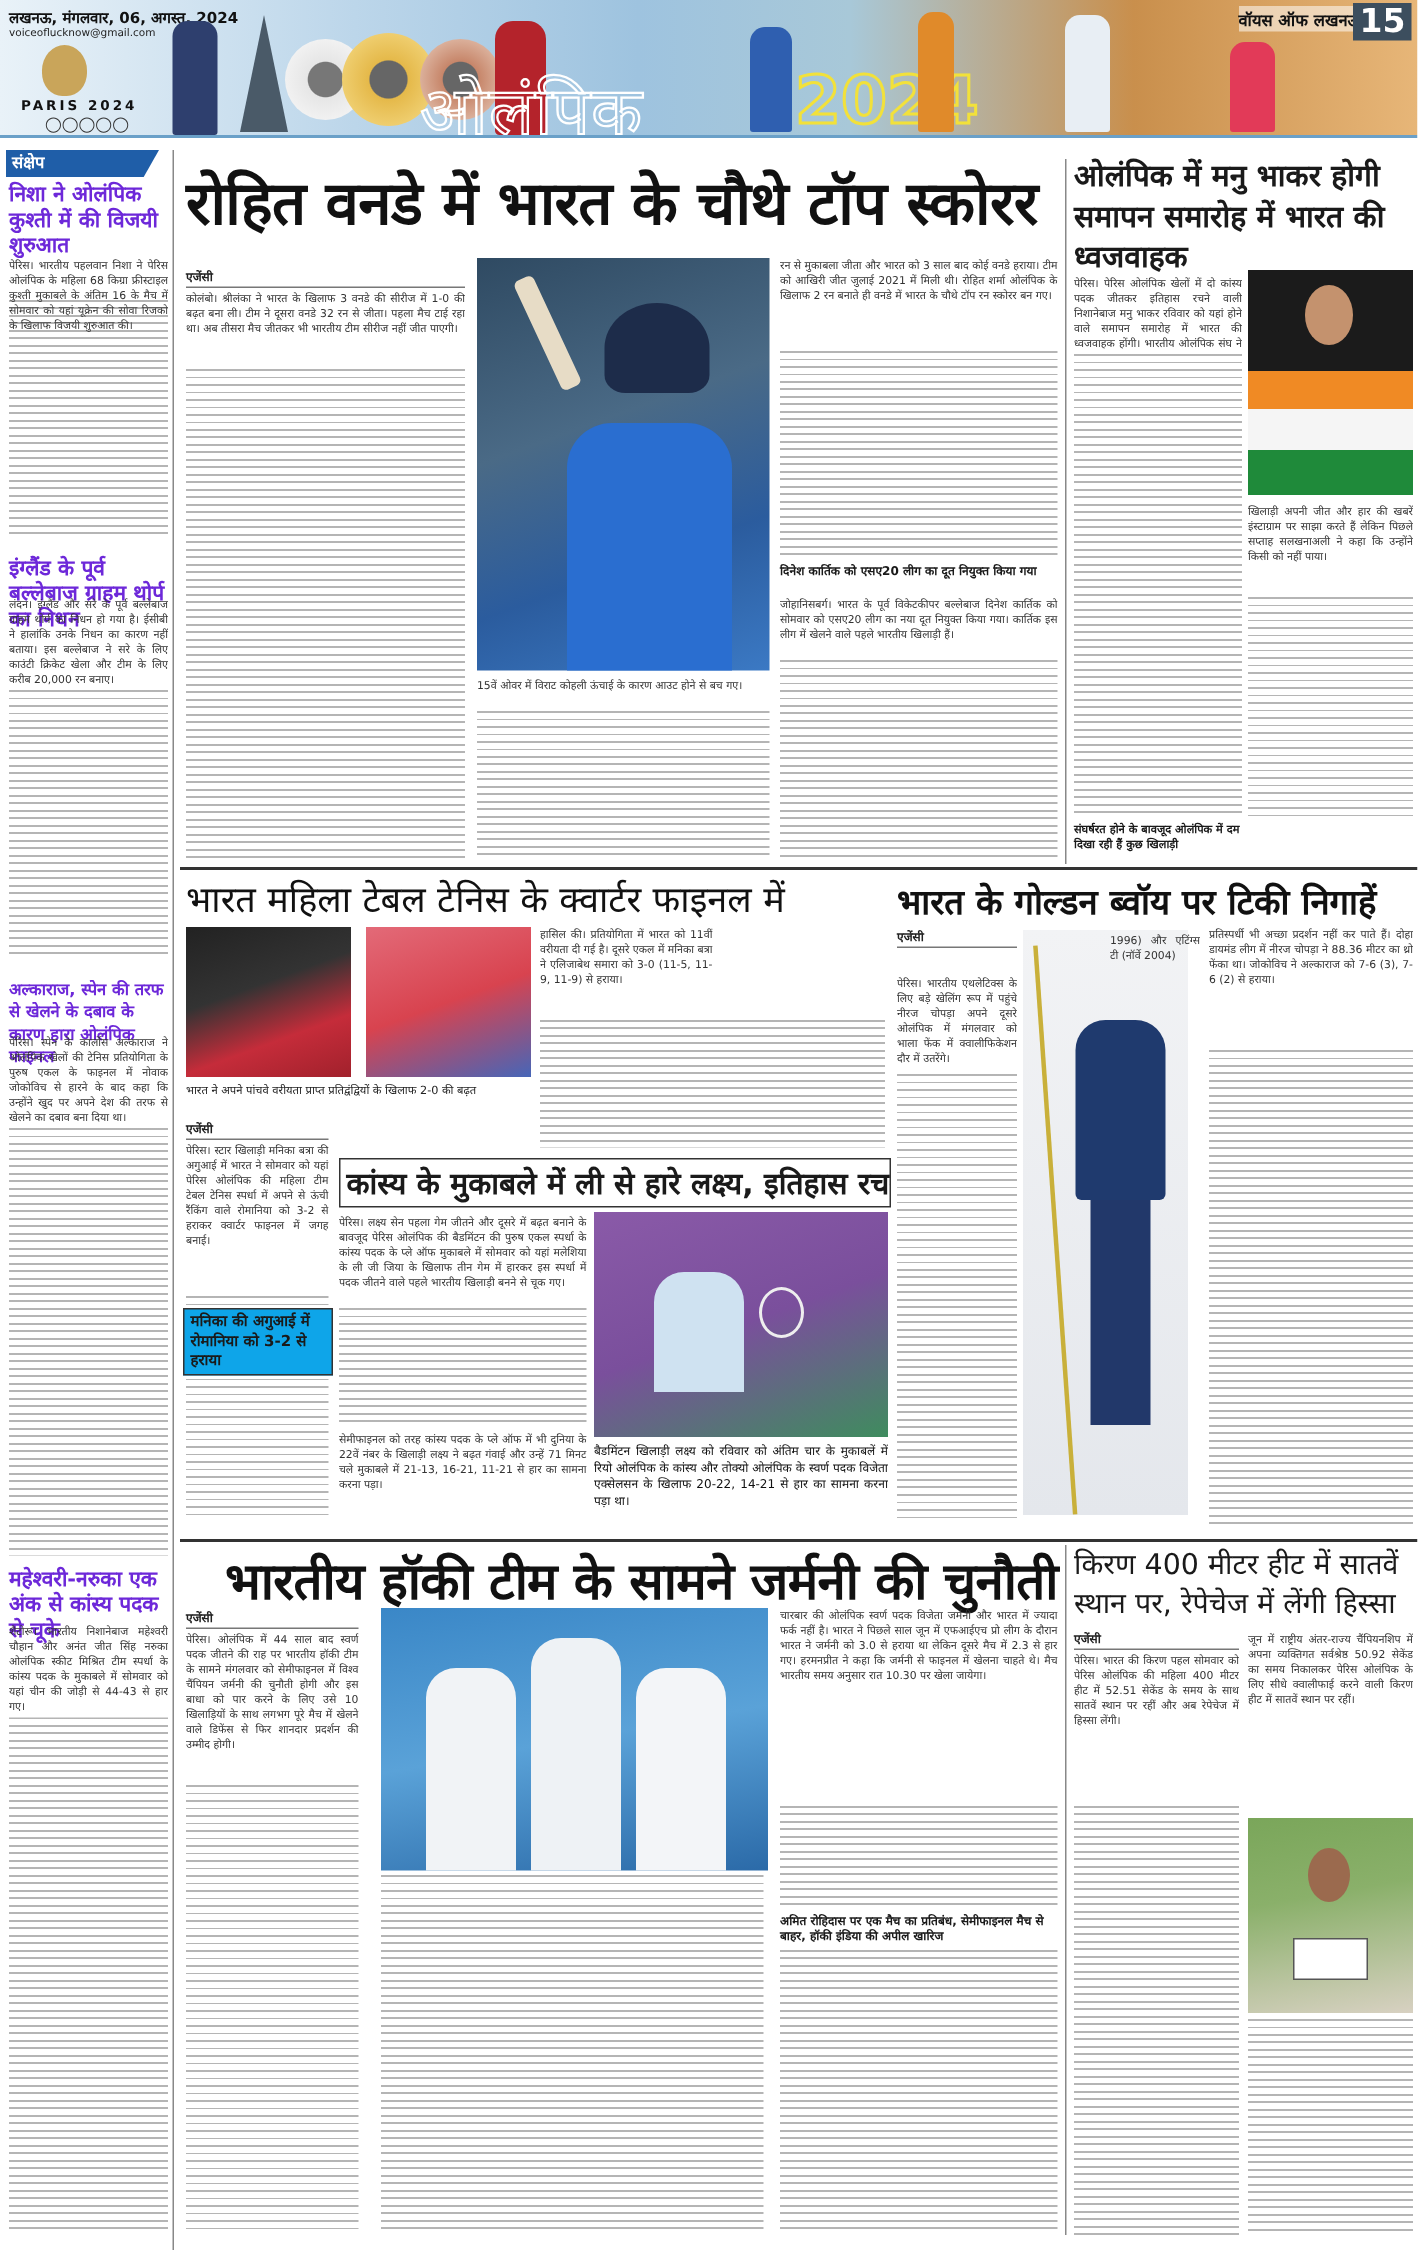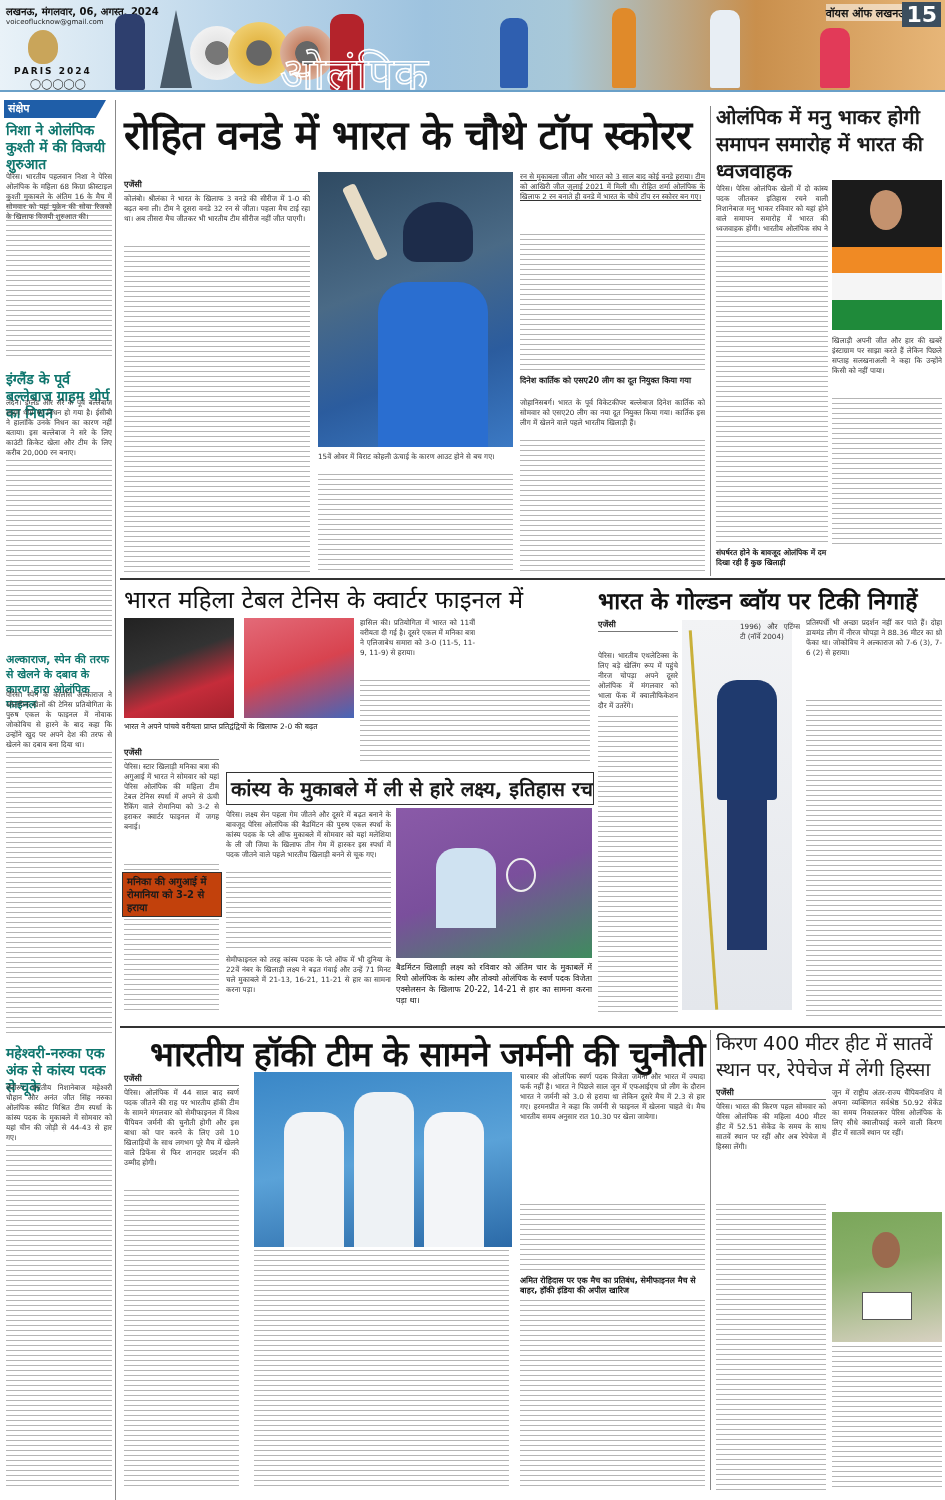--- a/index.html
+++ b/index.html
@@ -12,21 +12,21 @@
   .banner .paris { left: 14px; top: 66px; font-size: 9px; font-weight: bold; letter-spacing: 2px; color: #111; }
   .banner .rings { left: 30px; top: 78px; font-size: 10px; color: #333; }
   .banner .title-hi { left: 280px; top: 42px; font-size: 44px; font-weight: normal; color: transparent; -webkit-text-stroke: 1.5px #fff; letter-spacing: 1px; }
   .banner .title-year { left: 530px; top: 42px; font-size: 44px; font-weight: bold; color: transparent; -webkit-text-stroke: 2px #f2e13a; }
   .banner .medal { width: 54px; height: 54px; border-radius: 50%; top: 26px; }
   .banner .paper-name { right: 38px; top: 4px; font-size: 11px; font-weight: bold; color: #111; background: #fff8; padding: 1px 0; }
   .banner .page-no { right: 4px; top: 2px; font-size: 22px; font-weight: bold; color: #fff; background: #3c4e5e; padding: 0 4px; }
   .figure { background: #6d8aa0; }
   .col-left { left: 0; top: 100px; width: 116px; height: 1400px; border-right: 1px solid #888; }
   .sanshep { left: 4px; top: 100px; width: 102px; height: 18px; background: #1f5ea8; color: #fff; font-size: 11px; font-weight: bold; padding-left: 4px; clip-path: polygon(0 0, 100% 0, 90% 100%, 0 100%); }
-  .brief-head { font-size: 14px; font-weight: bold; line-height: 17px; color: #0f766e; }
+  .brief-head { font-size: 14px; font-weight: bold; line-height: 17px; color: #6d28d9; }
   .body-text { font-size: 7.2px; line-height: 10px; color: #333; text-align: justify; overflow: hidden; }
   .filler { background: repeating-linear-gradient(180deg, #5a5a5a 0px, #5a5a5a 1.3px, transparent 1.3px, transparent 5px); opacity: .45; }
   .headline-big { font-size: 40px; font-weight: bold; color: #111; white-space: nowrap; letter-spacing: -0.5px; }
   .headline-med { font-size: 24px; font-weight: bold; color: #111; white-space: nowrap; }
   .byline { font-size: 8px; font-weight: bold; color: #222; border-bottom: 1px solid #777; padding-bottom: 2px; }
   .caption { font-size: 7.5px; line-height: 10px; color: #222; }
   .hr { background: #333; height: 2px; }
   .vr { background: #888; width: 1px; }
   .pullquote { border: 1.5px solid #333; font-size: 10px; font-weight: bold; padding: 2px 4px; line-height: 13px; }
 </style>
@@ -39,20 +39,21 @@
   <div class="abs logo-flame"></div>
   <div class="abs paris">PARIS 2024</div>
   <div class="abs rings">◯◯◯◯◯</div>
   <div class="abs" style="left:115px;top:14px;width:30px;height:76px;background:#2e3f6e;border-radius:10px 10px 2px 2px;"></div>
   <div class="abs" style="left:160px;top:10px;width:0;height:0;border-left:16px solid transparent;border-right:16px solid transparent;border-bottom:78px solid #4a5a68;"></div>
   <div class="abs medal" style="left:190px;background:radial-gradient(circle,#777 30%,#e6e6e6 32%,#fafafa 100%);"></div>
   <div class="abs medal" style="left:228px;width:62px;height:62px;top:22px;background:radial-gradient(circle,#666 28%,#e5b94a 30%,#f6dd8a 100%);"></div>
   <div class="abs medal" style="left:280px;background:radial-gradient(circle,#666 30%,#c7866a 32%,#ead0c0 100%);"></div>
   <div class="abs" style="left:330px;top:14px;width:34px;height:76px;background:#b4232b;border-radius:12px 12px 3px 3px;"></div>
   <div class="abs title-hi">ओलंपिक</div>
+  <div class="abs title-year">2024</div>
   <div class="abs" style="left:500px;top:18px;width:28px;height:70px;background:#2f5fb0;border-radius:10px 10px 2px 2px;"></div>
   <div class="abs" style="left:612px;top:8px;width:24px;height:80px;background:#e08a2a;border-radius:10px 10px 2px 2px;"></div>
   <div class="abs" style="left:710px;top:10px;width:30px;height:78px;background:#e8eef4;border-radius:10px 10px 2px 2px;"></div>
   <div class="abs" style="left:820px;top:28px;width:30px;height:60px;background:#e23a58;border-radius:10px 10px 2px 2px;"></div>
   <div class="abs paper-name">वॉयस ऑफ लखनऊ</div>
   <div class="abs page-no">15</div>
 </div>
 
 <div class="abs col-left"></div>
 <div class="abs sanshep">संक्षेप</div>
@@ -77,21 +78,21 @@
 <div class="abs byline" style="left:124px;top:178px;width:186px;">एजेंसी</div>
 <div class="abs body-text" style="left:124px;top:194px;width:186px;height:50px;">कोलंबो। श्रीलंका ने भारत के खिलाफ 3 वनडे की सीरीज में 1-0 की बढ़त बना ली। टीम ने दूसरा वनडे 32 रन से जीता। पहला मैच टाई रहा था। अब तीसरा मैच जीतकर भी भारतीय टीम सीरीज नहीं जीत पाएगी।</div>
 <div class="abs filler" style="left:124px;top:246px;width:186px;height:330px;"></div>
 <div class="abs figure" style="left:318px;top:172px;width:195px;height:275px;background:linear-gradient(160deg,#2f4a62 0%,#4a6a86 40%,#2b5c9e 70%,#3b79c4 100%);" aria-label="रोहित शर्मा बल्लेबाजी करते हुए">
   <div class="abs" style="left:85px;top:30px;width:70px;height:60px;border-radius:50% 50% 20% 20%;background:#1d2c4a;"></div>
   <div class="abs" style="left:40px;top:10px;width:14px;height:80px;background:#e7dcc6;transform:rotate(-25deg);border-radius:4px;"></div>
   <div class="abs" style="left:60px;top:110px;width:110px;height:165px;background:#2a6ed0;border-radius:30px 30px 0 0;"></div>
 </div>
 <div class="abs body-text" style="left:318px;top:452px;width:195px;height:20px;">15वें ओवर में विराट कोहली ऊंचाई के कारण आउट होने से बच गए।</div>
 <div class="abs filler" style="left:318px;top:474px;width:195px;height:100px;"></div>
-<div class="abs body-text" style="left:520px;top:172px;width:185px;height:60px;text-decoration:underline;">रन से मुकाबला जीता और भारत को 3 साल बाद कोई वनडे हराया। टीम को आखिरी जीत जुलाई 2021 में मिली थी। रोहित शर्मा ओलंपिक के खिलाफ 2 रन बनाते ही वनडे में भारत के चौथे टॉप रन स्कोरर बन गए।</div>
+<div class="abs body-text" style="left:520px;top:172px;width:185px;height:60px;">रन से मुकाबला जीता और भारत को 3 साल बाद कोई वनडे हराया। टीम को आखिरी जीत जुलाई 2021 में मिली थी। रोहित शर्मा ओलंपिक के खिलाफ 2 रन बनाते ही वनडे में भारत के चौथे टॉप रन स्कोरर बन गए।</div>
 <div class="abs filler" style="left:520px;top:234px;width:185px;height:140px;"></div>
 <div class="abs" style="left:520px;top:376px;width:185px;font-size:8px;font-weight:bold;line-height:10px;">दिनेश कार्तिक को एसए20 लीग का दूत नियुक्त किया गया</div>
 <div class="abs body-text" style="left:520px;top:398px;width:185px;height:40px;">जोहानिसबर्ग। भारत के पूर्व विकेटकीपर बल्लेबाज दिनेश कार्तिक को सोमवार को एसए20 लीग का नया दूत नियुक्त किया गया। कार्तिक इस लीग में खेलने वाले पहले भारतीय खिलाड़ी हैं।</div>
 <div class="abs filler" style="left:520px;top:440px;width:185px;height:134px;"></div>
 
 <div class="abs vr" style="left:710px;top:106px;height:470px;"></div>
 
 <div class="abs" style="left:716px;top:104px;width:225px;font-size:20px;font-weight:bold;line-height:27px;">ओलंपिक में मनु भाकर होगी समापन समारोह में भारत की ध्वजवाहक</div>
 <div class="abs body-text" style="left:716px;top:184px;width:112px;height:50px;">पेरिस। पेरिस ओलंपिक खेलों में दो कांस्य पदक जीतकर इतिहास रचने वाली निशानेबाज मनु भाकर रविवार को यहां होने वाले समापन समारोह में भारत की ध्वजवाहक होंगी। भारतीय ओलंपिक संघ ने यह जानकारी दी।</div>
 <div class="abs filler" style="left:716px;top:236px;width:112px;height:310px;"></div>
@@ -104,21 +105,21 @@
 
 <div class="abs hr" style="left:120px;top:578px;width:825px;"></div>
 
 <div class="abs headline-med" style="left:124px;top:582px;width:470px;font-weight:normal;">भारत महिला टेबल टेनिस के क्वार्टर फाइनल में</div>
 <div class="abs" style="left:124px;top:618px;width:110px;height:100px;background:linear-gradient(160deg,#222 0%,#333 40%,#c52c3a 70%,#a1212c 100%);"></div>
 <div class="abs" style="left:244px;top:618px;width:110px;height:100px;background:linear-gradient(160deg,#e36a78 0%,#d8434f 50%,#4666b8 100%);"></div>
 <div class="abs caption" style="left:124px;top:722px;width:230px;">भारत ने अपने पांचवे वरीयता प्राप्त प्रतिद्वंद्वियों के खिलाफ 2-0 की बढ़त</div>
 <div class="abs byline" style="left:124px;top:746px;width:95px;">एजेंसी</div>
 <div class="abs body-text" style="left:124px;top:762px;width:95px;height:100px;">पेरिस। स्टार खिलाड़ी मनिका बत्रा की अगुआई में भारत ने सोमवार को यहां पेरिस ओलंपिक की महिला टीम टेबल टेनिस स्पर्धा में अपने से ऊंची रैंकिंग वाले रोमानिया को 3-2 से हराकर क्वार्टर फाइनल में जगह बनाई।</div>
 <div class="abs filler" style="left:124px;top:864px;width:95px;height:150px;"></div>
-<div class="abs pullquote" style="left:122px;top:872px;width:100px;background:#c2410c;">मनिका की अगुआई में रोमानिया को 3-2 से हराया</div>
+<div class="abs pullquote" style="left:122px;top:872px;width:100px;background:#0ea5e9;">मनिका की अगुआई में रोमानिया को 3-2 से हराया</div>
 <div class="abs body-text" style="left:360px;top:618px;width:115px;height:60px;">हासिल की। प्रतियोगिता में भारत को 11वीं वरीयता दी गई है। दूसरे एकल में मनिका बत्रा ने एलिजाबेथ समारा को 3-0 (11-5, 11-9, 11-9) से हराया।</div>
 <div class="abs filler" style="left:360px;top:680px;width:230px;height:85px;"></div>
 
 <div class="abs" style="left:226px;top:772px;width:368px;font-size:20px;font-weight:bold;border:1px solid #333;padding:2px 4px;white-space:nowrap;overflow:hidden;">कांस्य के मुकाबले में ली से हारे लक्ष्य, इतिहास रचने से चूके</div>
 <div class="abs body-text" style="left:226px;top:810px;width:165px;height:60px;">पेरिस। लक्ष्य सेन पहला गेम जीतने और दूसरे में बढ़त बनाने के बावजूद पेरिस ओलंपिक की बैडमिंटन की पुरुष एकल स्पर्धा के कांस्य पदक के प्ले ऑफ मुकाबले में सोमवार को यहां मलेशिया के ली जी जिया के खिलाफ तीन गेम में हारकर इस स्पर्धा में पदक जीतने वाले पहले भारतीय खिलाड़ी बनने से चूक गए।</div>
 <div class="abs filler" style="left:226px;top:872px;width:165px;height:80px;"></div>
 <div class="abs body-text" style="left:226px;top:955px;width:165px;height:60px;">सेमीफाइनल को तरह कांस्य पदक के प्ले ऑफ में भी दुनिया के 22वें नंबर के खिलाड़ी लक्ष्य ने बढ़त गंवाई और उन्हें 71 मिनट चले मुकाबले में 21-13, 16-21, 11-21 से हार का सामना करना पड़ा।</div>
 <div class="abs" style="left:396px;top:808px;width:196px;height:150px;background:linear-gradient(160deg,#8a5aa8 0%,#7a4f9c 50%,#3f8c5e 100%);">
   <div class="abs" style="left:110px;top:50px;width:30px;height:34px;border:2px solid #eee;border-radius:50%;"></div>
   <div class="abs" style="left:40px;top:40px;width:60px;height:80px;background:#cfe2f1;border-radius:20px 20px 0 0;"></div>

